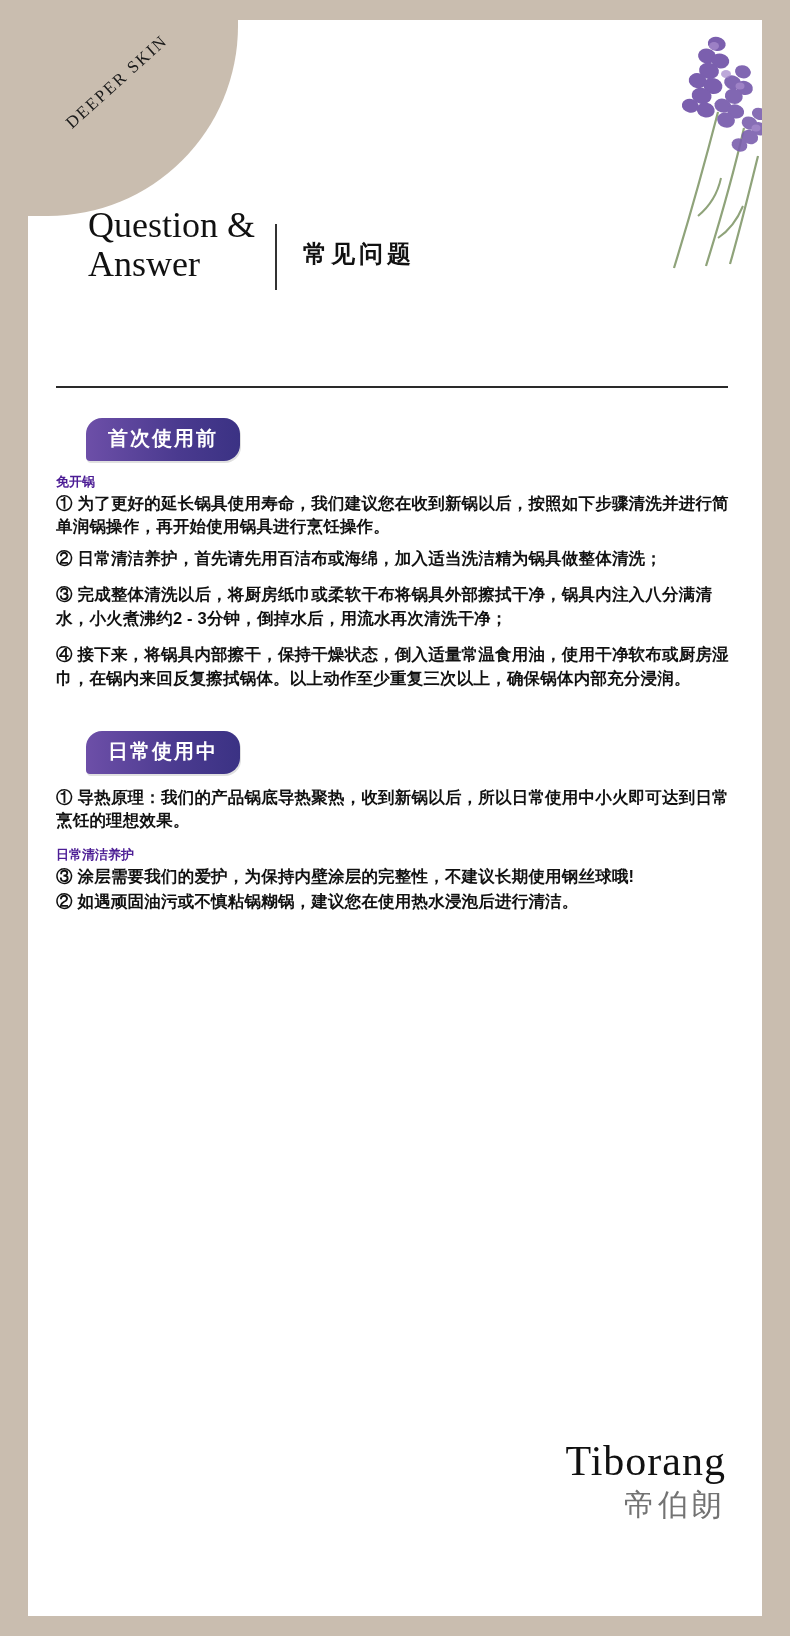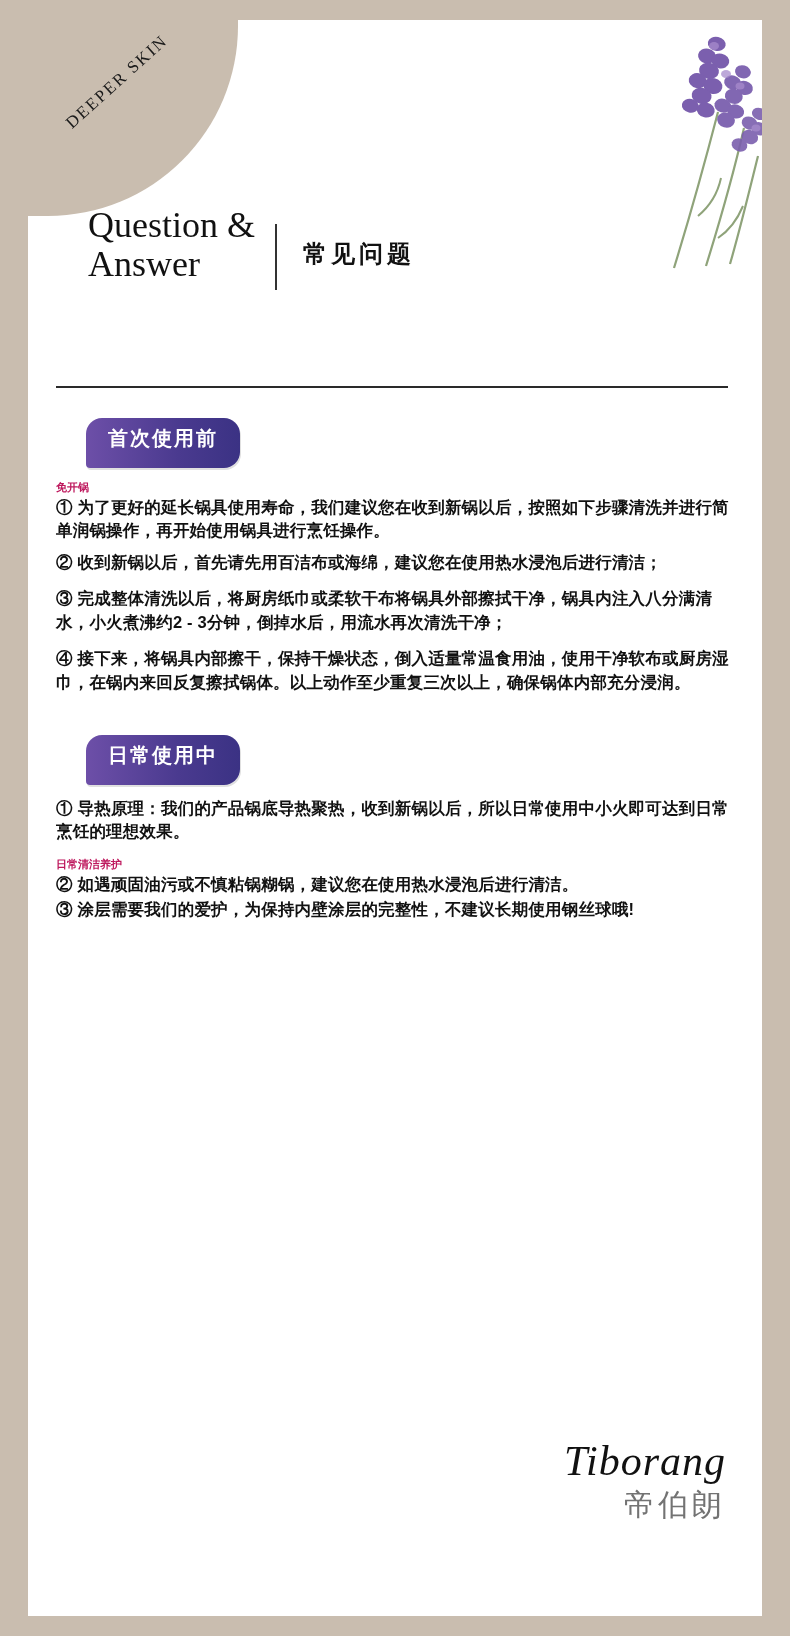--- a/index.html
+++ b/index.html
@@ -123,61 +123,60 @@
     width: 680px;
   }
 
   .section-tag {
     display: inline-block;
     background: linear-gradient(90deg, #6d4fa8 0%, #4a3a8f 60%, #3b3284 100%);
     color: #ffffff;
     font-size: 20px;
     font-weight: 700;
     letter-spacing: 2px;
-    padding: 7px 22px 16px 22px;
+    padding: 7px 22px 9px 22px;
     border-radius: 16px 16px 16px 4px;
     margin: 0 0 12px 30px;
     box-shadow: 1px 2px 0 rgba(0,0,0,0.12);
   }
   .section-tag.second {
     margin-top: 28px;
   }
 
   .para {
     font-size: 16.5px;
     line-height: 1.42;
     color: #111111;
     margin: 0 0 13px 0;
     letter-spacing: 0.2px;
     font-weight: 700;
     font-family: "Liberation Sans", sans-serif;
   }
   .para.tight { margin-bottom: 2px; }
   .para.small-gap { margin-bottom: 8px; }
   .subhead {
-    font-size: 11px;
-    font-weight: 700;
-    color: #be185d;
+    font-size: 13px;
+    font-weight: 700;
+    color: #4c1d95;
     margin: 0 0 1px 0;
   }
 
   
   .brand {
     position: absolute;
     right: 36px;
     bottom: 90px;
     text-align: right;
   }
   .brand-en {
     font-family: "Liberation Serif", serif;
     font-size: 42px;
     color: #111111;
     letter-spacing: 1px;
     line-height: 1.05;
-    font-style: italic;
   }
   .brand-cn {
     font-family: "Liberation Sans", sans-serif;
     font-size: 30px;
     color: #737373;
     letter-spacing: 4px;
     margin-top: 2px;
     font-weight: 400;
   }
 </style>
@@ -249,31 +248,31 @@
 
     <div class="hr"></div>
 
     <div class="content">
 
       
       <div class="section-tag">首次使用前</div>
 
       <div class="subhead">免开锅</div>
       <p class="para small-gap">① 为了更好的延长锅具使用寿命，我们建议您在收到新锅以后，按照如下步骤清洗并进行简单润锅操作，再开始使用锅具进行烹饪操作。</p>
-      <p class="para">② 收到新锅以后，首先请先用百洁布或海绵，建议您在使用热水浸泡后进行清洁；</p>
+      <p class="para">② 日常清洁养护，首先请先用百洁布或海绵，加入适当洗洁精为锅具做整体清洗；</p>
       <p class="para">③ 完成整体清洗以后，将厨房纸巾或柔软干布将锅具外部擦拭干净，锅具内注入八分满清水，小火煮沸约2 - 3分钟，倒掉水后，用流水再次清洗干净；</p>
       <p class="para">④ 接下来，将锅具内部擦干，保持干燥状态，倒入适量常温食用油，使用干净软布或厨房湿巾，在锅内来回反复擦拭锅体。以上动作至少重复三次以上，确保锅体内部充分浸润。</p>
 
       
       <div class="section-tag second">日常使用中</div>
 
       <p class="para">① 导热原理：我们的产品锅底导热聚热，收到新锅以后，所以日常使用中小火即可达到日常烹饪的理想效果。</p>
       <div class="subhead">日常清洁养护</div>
+      <p class="para tight">③ 涂层需要我们的爱护，为保持内壁涂层的完整性，不建议长期使用钢丝球哦!</p>
       <p class="para tight">② 如遇顽固油污或不慎粘锅糊锅，建议您在使用热水浸泡后进行清洁。</p>
-      <p class="para tight">③ 涂层需要我们的爱护，为保持内壁涂层的完整性，不建议长期使用钢丝球哦!</p>
     </div>
 
     <div class="brand">
       <div class="brand-en">Tiborang</div>
       <div class="brand-cn">帝伯朗</div>
     </div>
 
   </div>
 </div>
 

